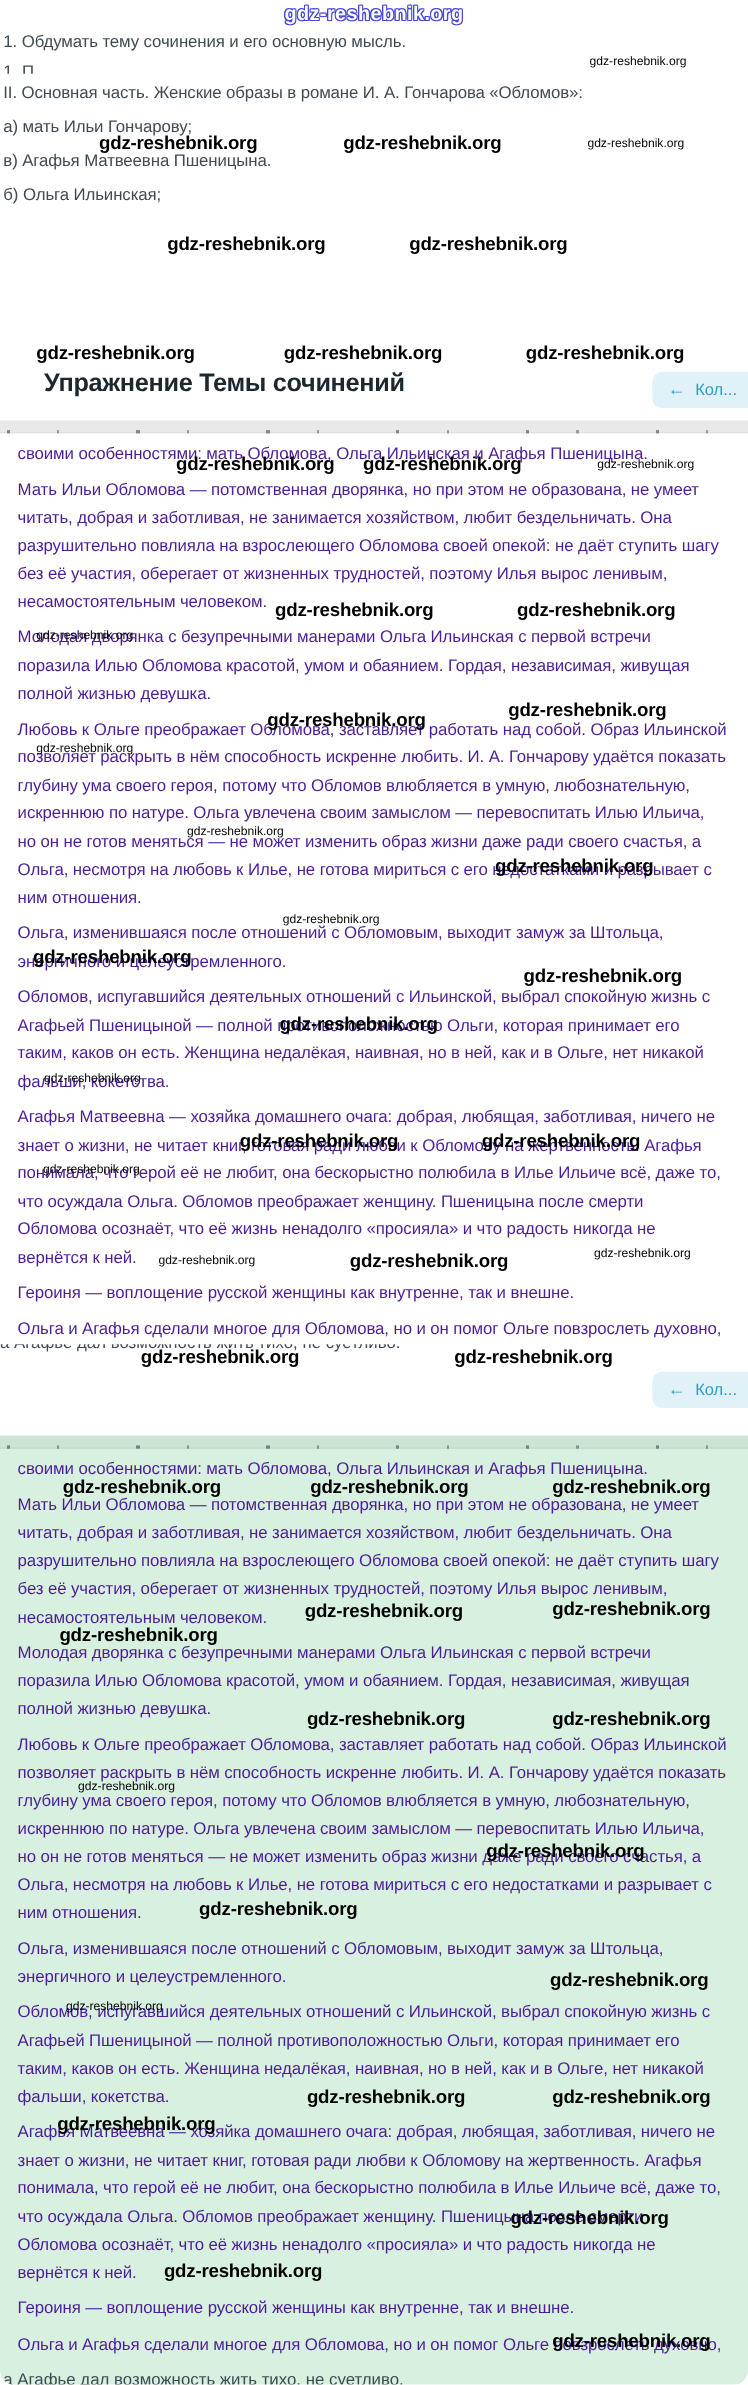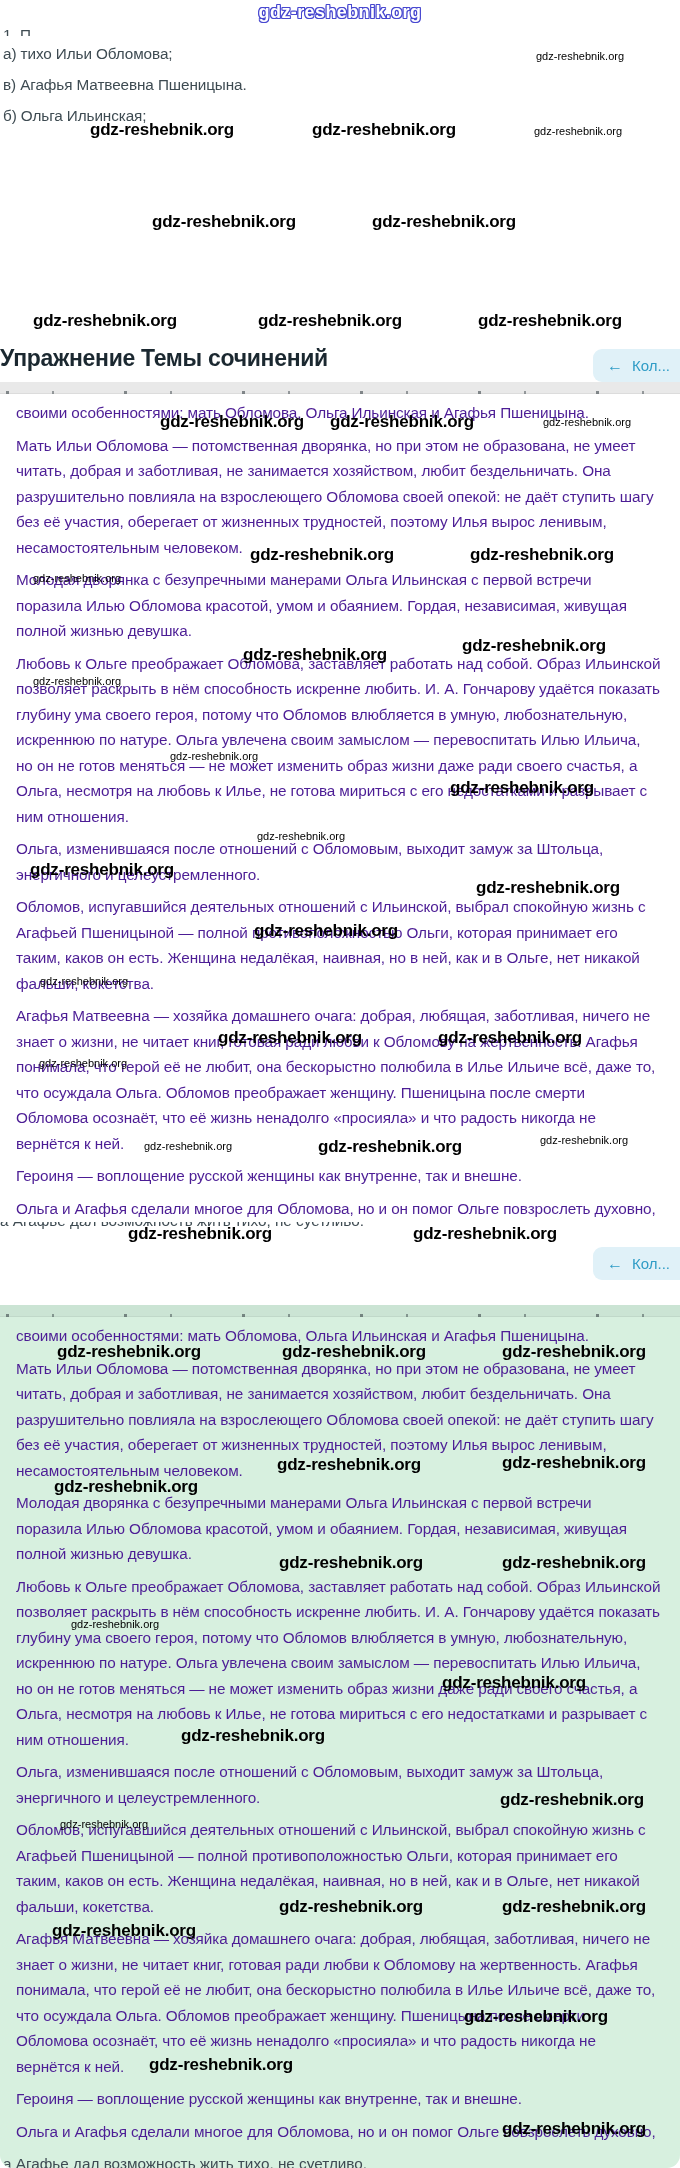--- a/index.html
+++ b/index.html
@@ -6,21 +6,21 @@
   body{width:680px;height:2168px;overflow:hidden;font-family:"Liberation Sans",sans-serif;}
   .page{position:relative;width:680px;height:2168px;overflow:hidden;background:#fff;border-radius:13px;}
 
   
   .plan{position:absolute;top:0;left:0;right:0;padding:26px 4px 0 3px;}
   .plan p{margin:0 0 6px;font-size:15.3px;line-height:25px;color:#3e4b52;letter-spacing:-0.1px;}
   .clip-line{height:10px;overflow:hidden;margin:0 0 5px;}
   .clip-line span{display:inline-block;font-size:15.3px;color:#3e4b52;}
 
   .h-row{position:absolute;left:0;right:0;height:48px;}
-  .h-row1{top:345px;}
+  .h-row1{top:334px;margin-left:40px;}
   .h-row2{top:1243px;}
   .h-title{font-size:23px;font-weight:700;color:#1b2830;margin:0;letter-spacing:-0.3px;white-space:nowrap;}
   .back-btn{position:absolute;right:-24px;top:4px;display:inline-flex;align-items:center;gap:9px;
     background:#e0f1f8;color:#2f9cc6;font-size:15px;padding:8px 34px 8px 14px;border-radius:9px;
     border:none;cursor:pointer;font-family:"Liberation Sans",sans-serif;white-space:nowrap;}
   .back-btn .arr{font-size:16px;line-height:1;}
 
   .essay{position:absolute;left:0;right:0;}
   .essay-white{top:382px;height:838px;overflow:hidden;background:#fff;}
   .essay-green{top:1305px;height:863px;overflow:hidden;background:#d7f0df;}
@@ -50,22 +50,24 @@
 </style>
 </head>
 <body>
 
 <div class="page">
 
   <span class="wm-o">gdz-reshebnik.org</span>
 
   <div class="plan">
     <div class="plan-list para-host">
+        <p>1. Обдумать тему сочинения и его основную мысль.</p>
         <div class="clip-line"><span>1. П</span></div>
-        <p>а) тихо Ильи Обломова;</p>
+        <p>II. Основная часть. Женские образы в романе И. А. Гончарова «Обломов»:</p>
+        <p>а) мать Ильи Гончарову;</p>
         <p>в) Агафья Матвеевна Пшеницына.</p>
         <p>б) Ольга Ильинская;</p>
       </div>
   </div>
 
   <div class="h-row h-row1">
     <div class="h-title">Упражнение Темы сочинений</div>
     <button class="back-btn">
       <span class="arr">←</span>
       <span>Кол...</span>

